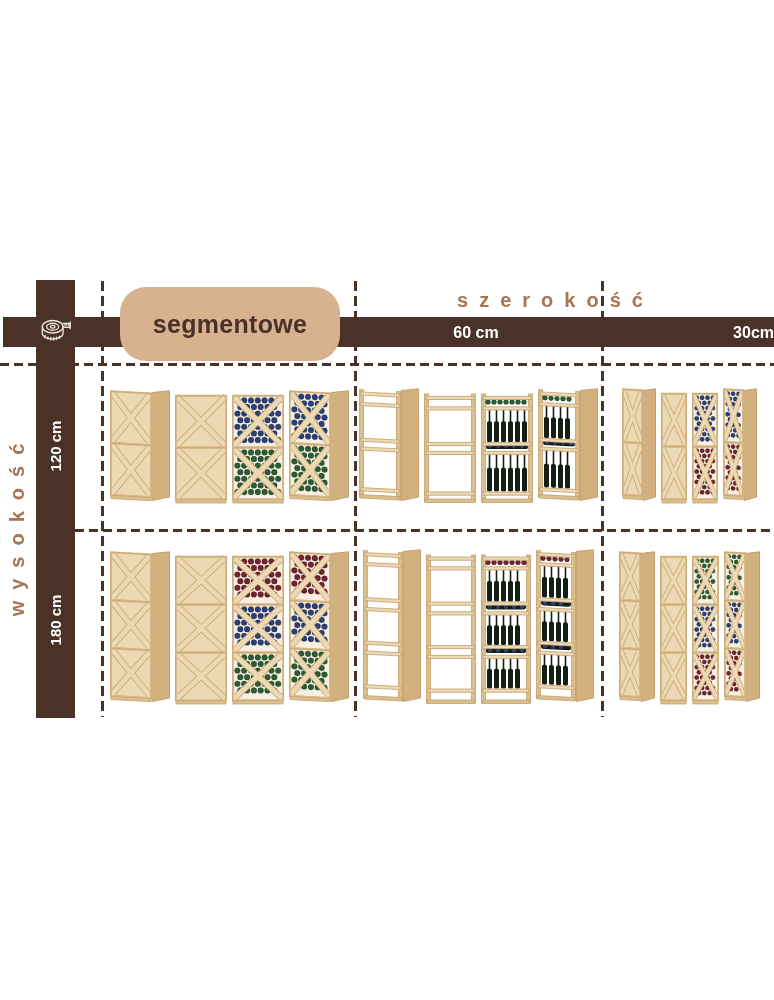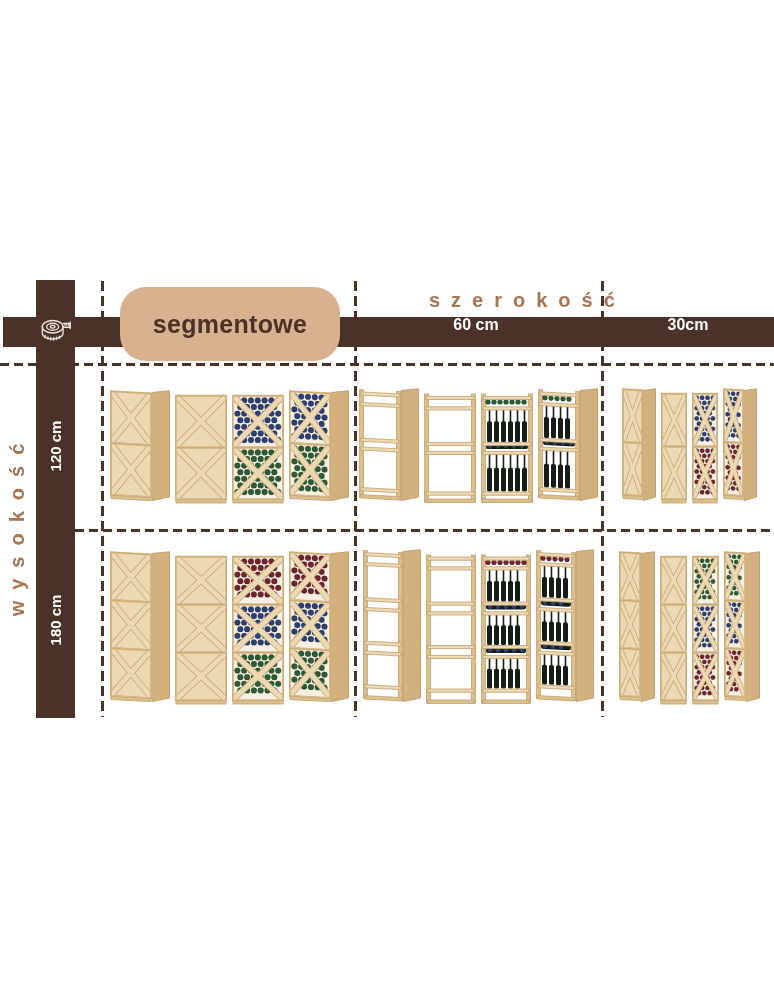--- a/index.html
+++ b/index.html
@@ -30,28 +30,28 @@
   .tape-icon{position:absolute;left:39px;top:316px;width:34px;height:30px;}
   
   .badge{
     position:absolute;left:120px;top:287px;width:220px;height:74px;
     background:var(--tan);border-radius:26px;
     display:flex;flex-direction:column;align-items:center;justify-content:center;
     color:var(--brown);font-weight:bold;font-size:25px;line-height:1.12;letter-spacing:0.3px;
   }
   
   .axis-title{color:var(--lbrown);font-weight:bold;font-size:20px;letter-spacing:11px;text-indent:11px;}
-  #szerokosc{position:absolute;left:418px;top:289px;width:300px;text-align:left;}
+  #szerokosc{position:absolute;left:400px;top:289px;width:300px;text-align:center;}
   #wysokosc{position:absolute;left:-83px;top:516px;width:200px;height:28px;line-height:28px;
     text-align:center;transform:rotate(-90deg);}
   
-  .col-label{position:absolute;top:316px;height:18px;line-height:18px;color:#ffffff;
+  .col-label{position:absolute;top:324px;height:18px;line-height:18px;color:#ffffff;
     font-weight:bold;font-size:16px;text-align:center;}
   #col-60{left:355px;width:242px;}
-  #col-30{left:602px;width:172px;}
+  #col-30{left:602px;width:172px;text-align:right;}
   .row-label{position:absolute;width:90px;height:20px;line-height:20px;color:#ffffff;
     font-weight:bold;font-size:15px;text-align:center;transform:rotate(-90deg);}
   #row-120{left:11px;top:436px;}
   #row-180{left:11px;top:610px;}
   
   .cell{position:absolute;display:flex;align-items:flex-end;justify-content:center;gap:5px;}
   #cell-0{left:106px;top:390px;width:246px;height:114px;}
   #cell-1{left:358px;top:389px;width:240px;height:115px;}
   #cell-2{left:608px;top:390px;width:162px;height:114px;}
   #cell-3{left:106px;top:551px;width:246px;height:154px;}

